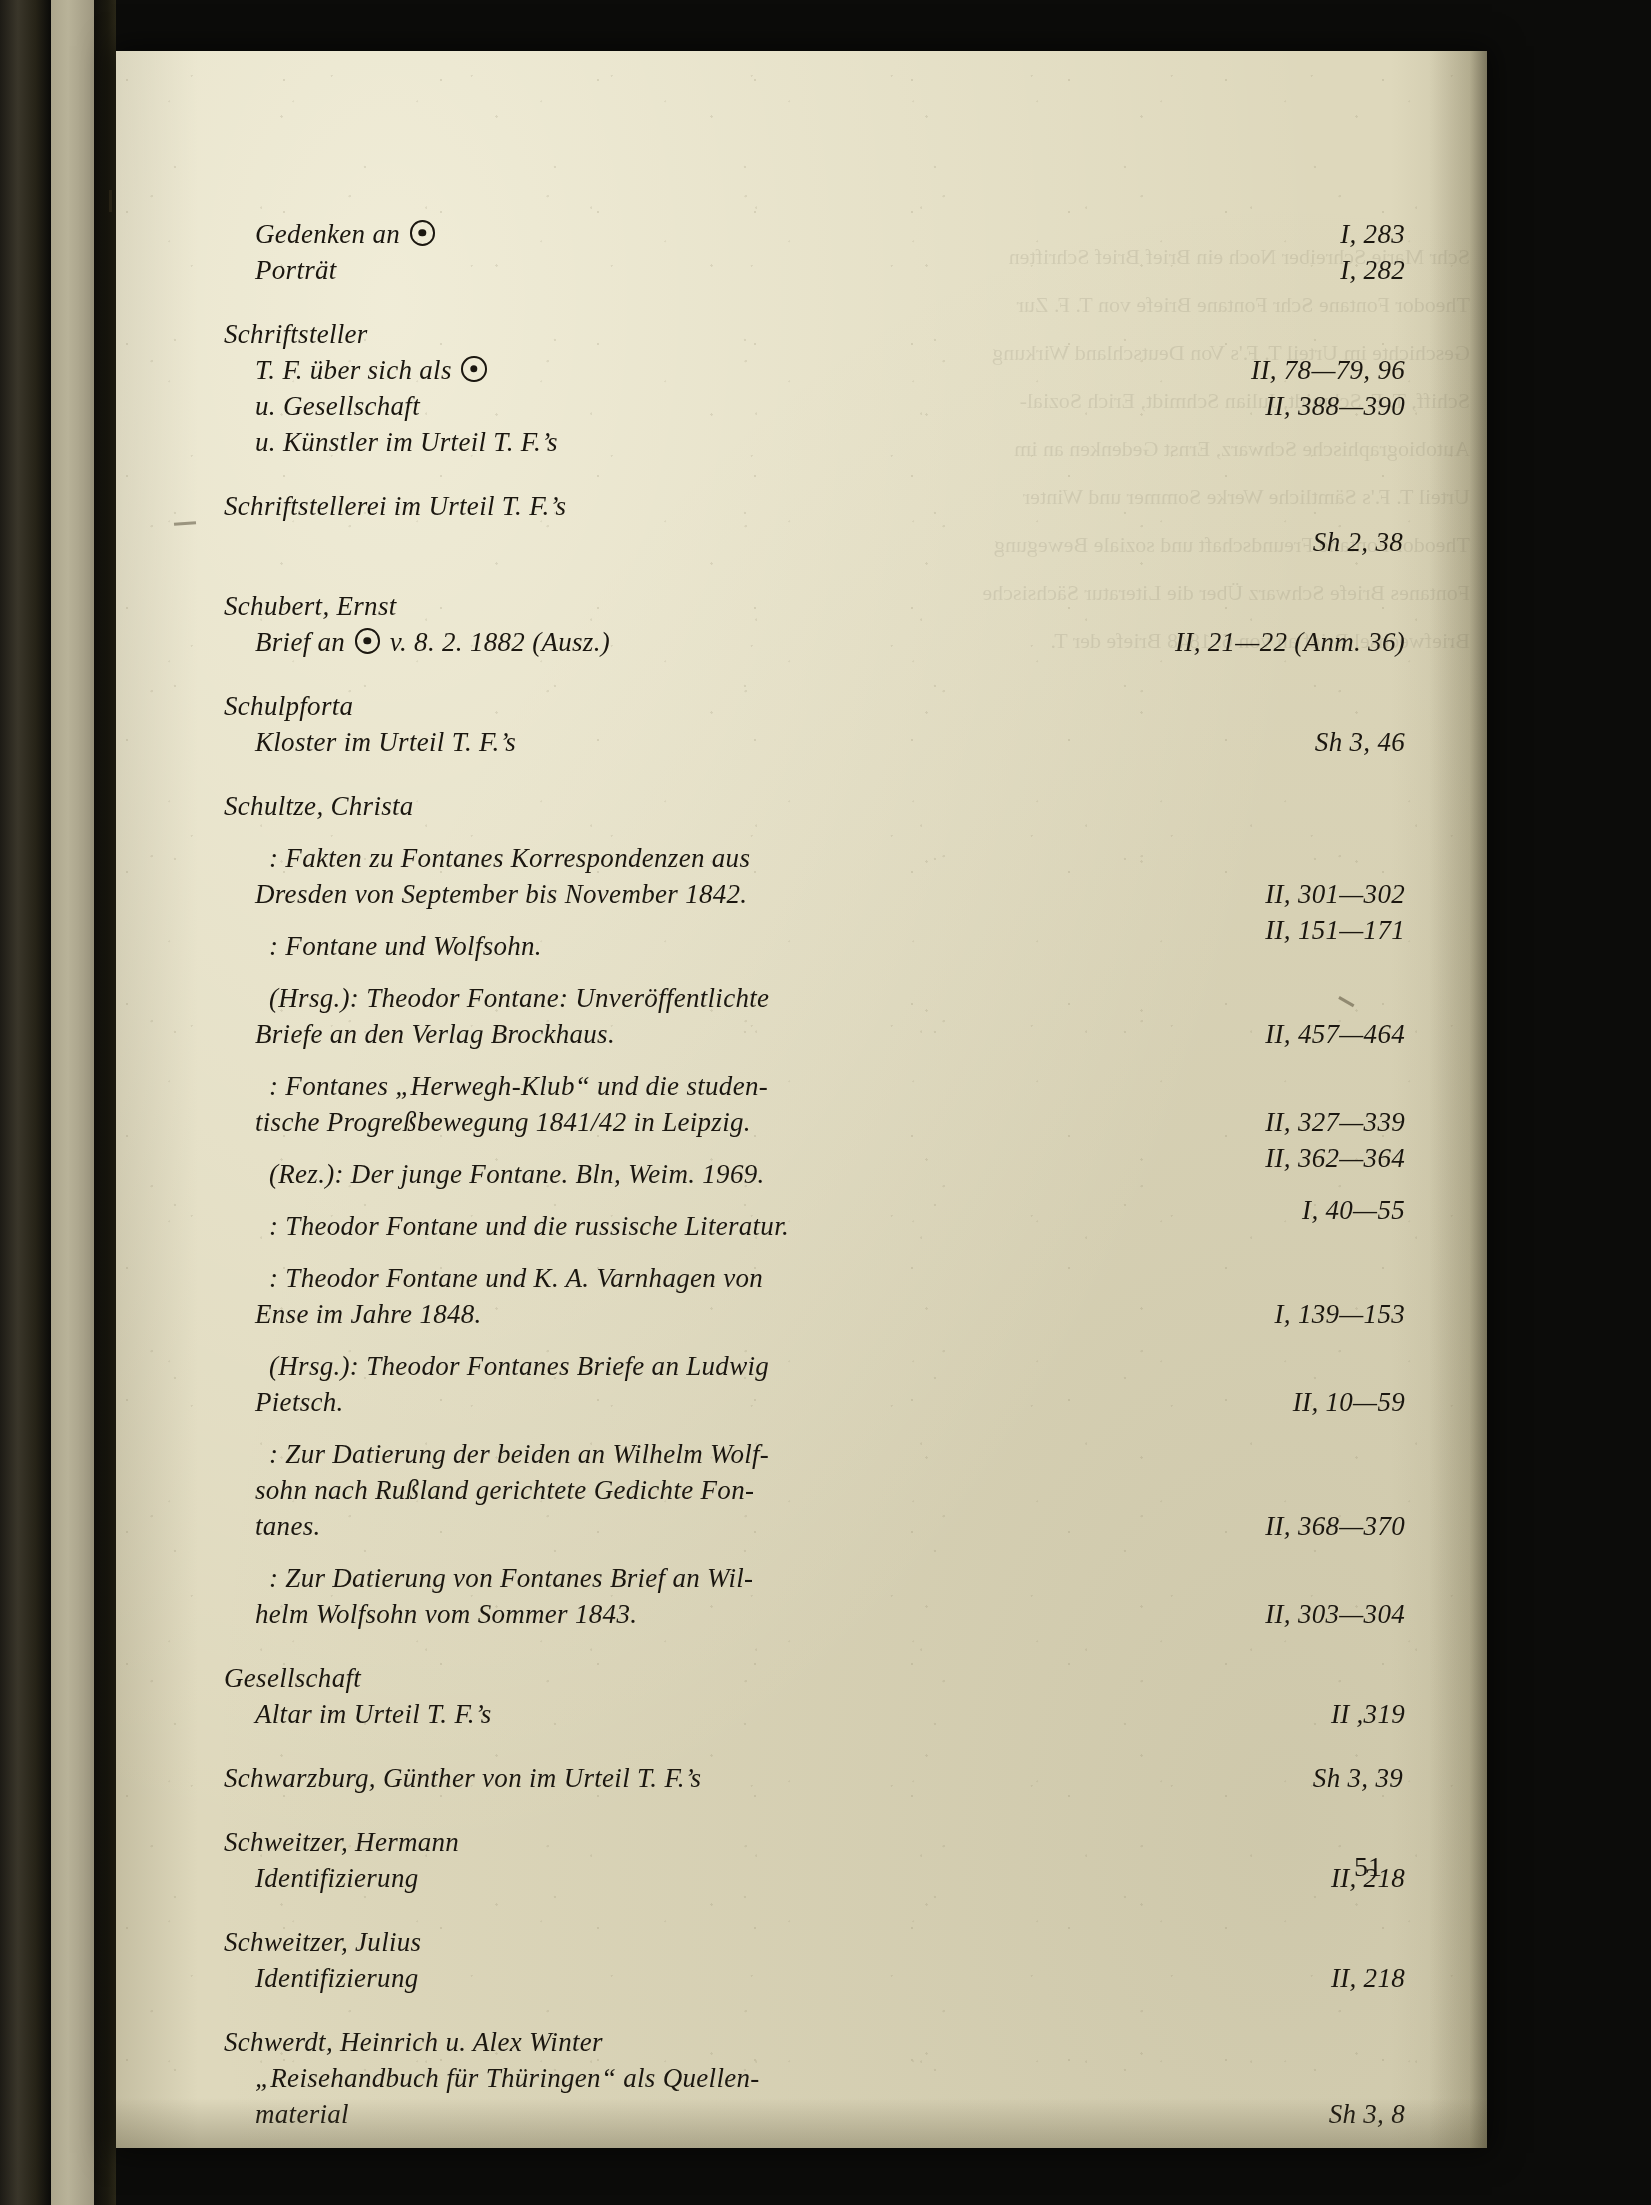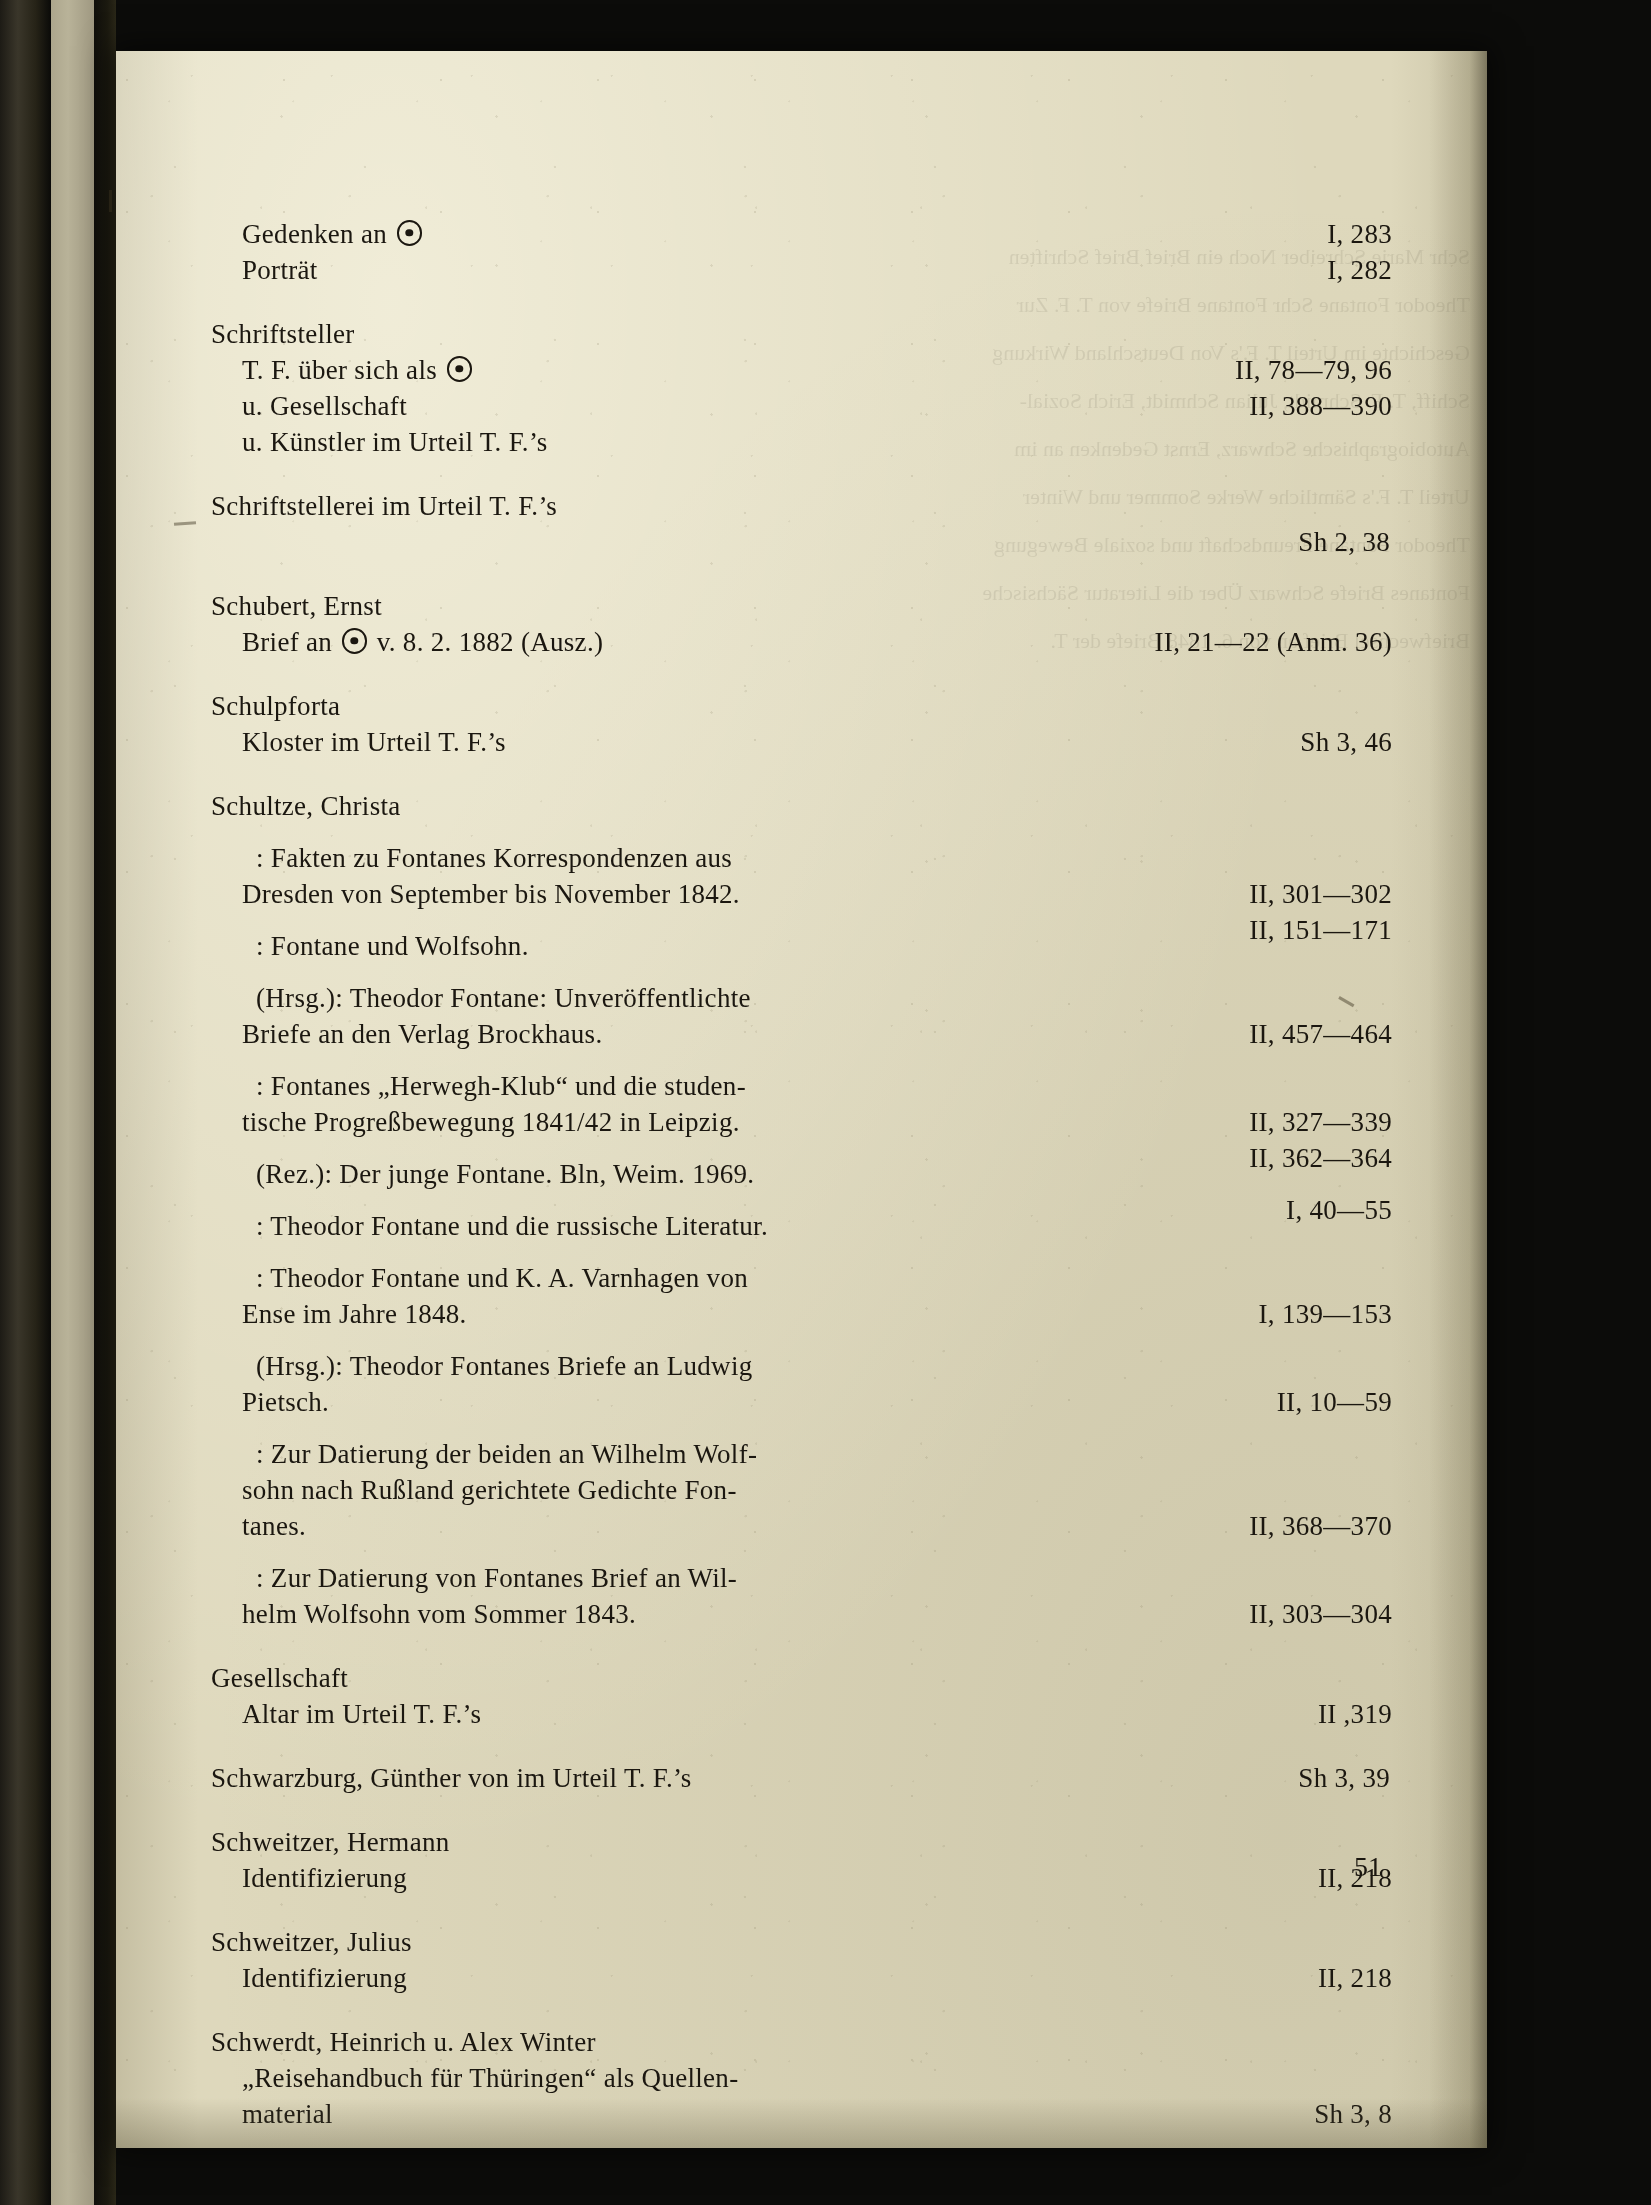--- a/index.html
+++ b/index.html
@@ -99,23 +99,24 @@
     position: absolute;
     left: 0; bottom: 0;
     width: 1371px; height: 50px;
     background: linear-gradient(to bottom, rgba(0,0,0,0) 0%, rgba(90,84,58,.35) 100%);
     pointer-events: none;
   }
 
   
   .content {
     position: absolute;
-    left: 95px;
+    left: 108px;
     top: 165px;
     width: 1181px;
+    font-style: italic;
   }
 
   .entry {
     position: relative;
     margin-bottom: 28px;
   }
   .row {
     display: flex;
     align-items: flex-start;
     min-height: 36px;

